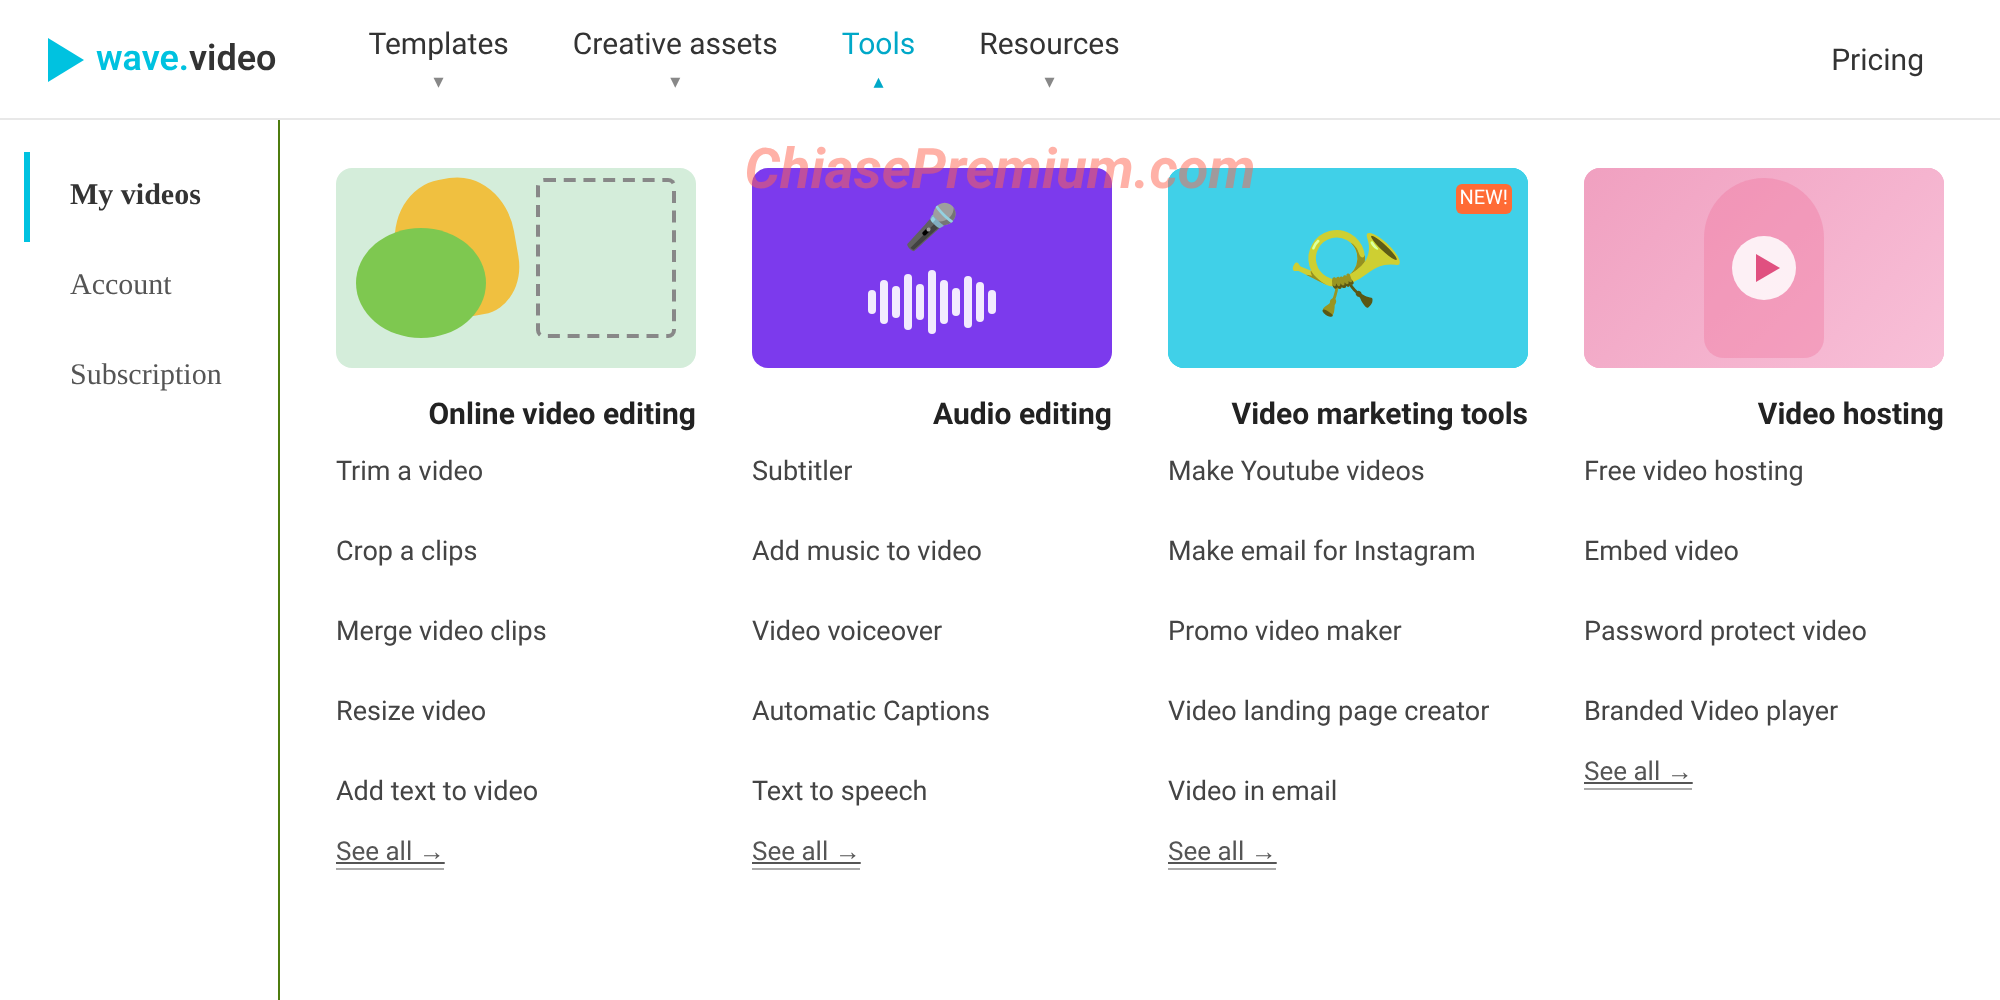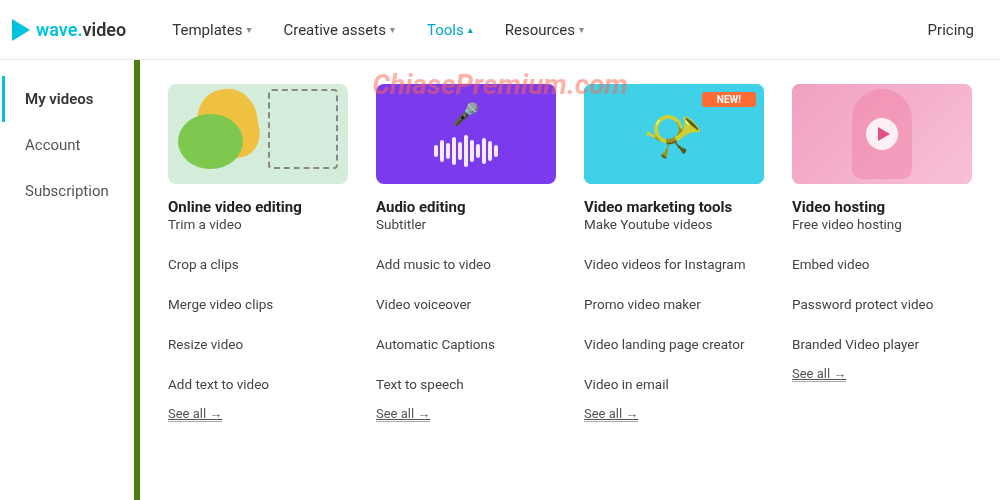--- a/index.html
+++ b/index.html
@@ -10,21 +10,21 @@
       height: 500px;
       overflow: hidden;
       font-size: 14px;
       color: #333;
     }
 
     
     .header {
       display: flex;
       align-items: center;
-      padding: 0 12px;
+      padding: 0 24px;
       height: 60px;
       border-bottom: 1px solid #e8e8e8;
       background: #fff;
       position: relative;
     }
     .logo {
       display: flex;
       align-items: center;
       gap: 6px;
       margin-right: 32px;
@@ -52,20 +52,21 @@
     .nav-item {
       padding: 8px 14px;
       font-size: 15px;
       color: #333;
       cursor: pointer;
       display: flex;
       align-items: center;
       gap: 4px;
       border-radius: 4px;
       white-space: nowrap;
+      flex-direction: column;
     }
     .nav-item.active {
       color: #00a8c8;
       text-align: center;
     }
     .nav-item .chevron {
       font-size: 10px;
       color: #888;
     }
     .nav-item.active .chevron {
@@ -92,23 +93,24 @@
 
     
     .layout {
       display: flex;
       height: 440px;
     }
 
     
     .sidebar {
       width: 140px;
-      border-right: 6px solid #4d7c0f;
-      padding: 16px 2px;
+      border-right: 1px solid #4d7c0f;
+      padding: 16px 12px;
       flex-shrink: 0;
+      font-family: Liberation Serif, serif;
     }
     .sidebar-item {
       padding: 14px 20px;
       cursor: pointer;
       font-size: 15px;
       color: #555;
       border-left: 3px solid transparent;
     }
     .sidebar-item.active {
       font-weight: 600;
@@ -214,22 +216,22 @@
       transform: rotate(-15deg);
       filter: sepia(1) saturate(3) hue-rotate(20deg);
     }
     .new-badge {
       position: absolute;
       top: 8px;
       right: 8px;
       background: #ff6b35;
       color: white;
       font-size: 10px;
-      font-weight: 700;
-      padding: 2px 15px;
+      font-weight: 400;
+      padding: 2px 2px;
       border-radius: 3px;
     }
 
     
     .img-hosting {
       width: 100%;
       height: 100%;
       background: linear-gradient(135deg, #f0a0c0 0%, #f8c0d8 100%);
       display: flex;
       align-items: center;
@@ -261,20 +263,22 @@
       width: 60px;
       height: 90px;
       background: rgba(240,120,160,0.4);
       border-radius: 30px 30px 10px 10px;
     }
 
     .tool-title {
       font-size: 15px;
       font-weight: 700;
       color: #222;
+      margin-bottom: 12px;
+      text-align: right;
     }
     .tool-links {
       list-style: none;
       display: flex;
       flex-direction: column;
       gap: 24px;
     }
     .tool-links li {
       font-size: 13.5px;
       color: #444;
@@ -391,21 +395,21 @@
       <div class="tool-column">
         <div class="tool-image cyan">
           <div class="img-trumpet">
             <span class="trumpet-body">📯</span>
             <div class="new-badge">NEW!</div>
           </div>
         </div>
         <div class="tool-title">Video marketing tools</div>
         <ul class="tool-links">
           <li>Make Youtube videos</li>
-          <li>Video videos for Instagram</li>
+          <li>Make email for Instagram</li>
           <li>Promo video maker</li>
           <li>Video landing page creator</li>
           <li>Video in email</li>
         </ul>
         <span class="see-all">See all →</span>
       </div>
 
       <div class="tool-column">
         <div class="tool-image pink">
           <div class="img-hosting">

